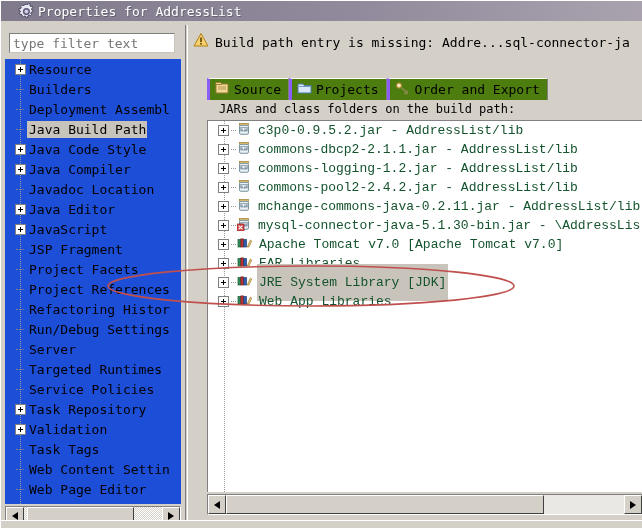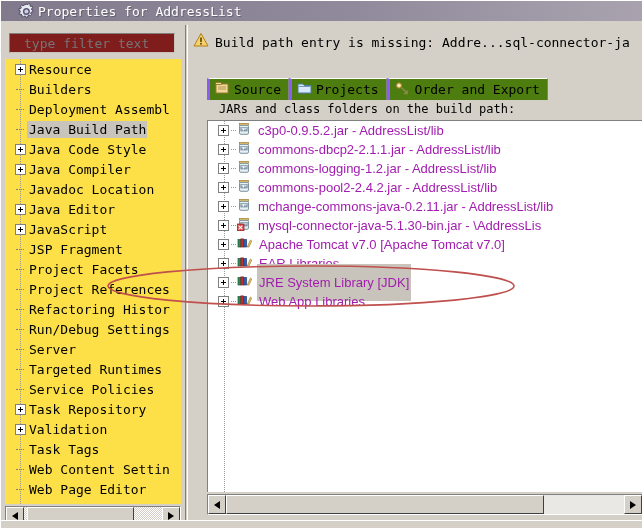--- a/index.html
+++ b/index.html
@@ -43,34 +43,34 @@
   }
 
   
   #left-col {
     position: absolute; left: 2px; top: 24px;
     width: 180px; height: 500px;
   }
   #filter-box {
     position: absolute; left: 6px; top: 8px;
     width: 166px; height: 20px;
-    background: #7f1d1d;
+    background: #ffffff;
     border: 1px solid #7f7f7f;
     border-right-color: #c8c4bc;
     border-bottom-color: #c8c4bc;
     font-family: "DejaVu Sans Mono", "Liberation Mono", monospace;
     font-size: 13px;
     color: #8d8d8d;
-    padding: 1px 14px;
+    padding: 1px 3px;
     outline: none;
   }
   #tree-panel {
     position: absolute; left: 2px; top: 34px;
     width: 176px; height: 445px;
-    background: #fde047;
+    background: #1d4ed8;
     overflow: hidden;
   }
   .tree-row {
     height: 20px;
     display: flex; align-items: center;
     position: relative;
     padding-left: 10px;
     white-space: nowrap;
   }
   .tree-row .twisty {
@@ -227,22 +227,22 @@
   .jrow .twisty::after {
     content: ""; position: absolute; left: 4px; top: 2px;
     width: 1px; height: 5px; background: #000;
   }
   .jrow .dash {
     width: 5px; height: 1px; flex: 0 0 auto;
     border-top: 1px dotted #9a9a9a; margin-right: 1px;
   }
   .jrow .jicon { flex: 0 0 auto; margin-right: 4px; display: block; }
   .jrow .jlab {
-    font-size: 13px; color: #a21caf;
-    font-family: Liberation Sans, sans-serif;
+    font-size: 13px; color: #14532d;
+    font-family: Liberation Mono, monospace;
     line-height: 15px; padding: 11px 2px;
   }
   .jrow.selected .jlab { background: #c8c4bc; }
 
   #jar-scroll {
     position: absolute; left: 206px; top: 493px;
     width: 436px; height: 21px;
     background: #d4d0c8;
     border: 1px solid #ffffff;
     border-top-color: #808080; border-left-color: #808080;

